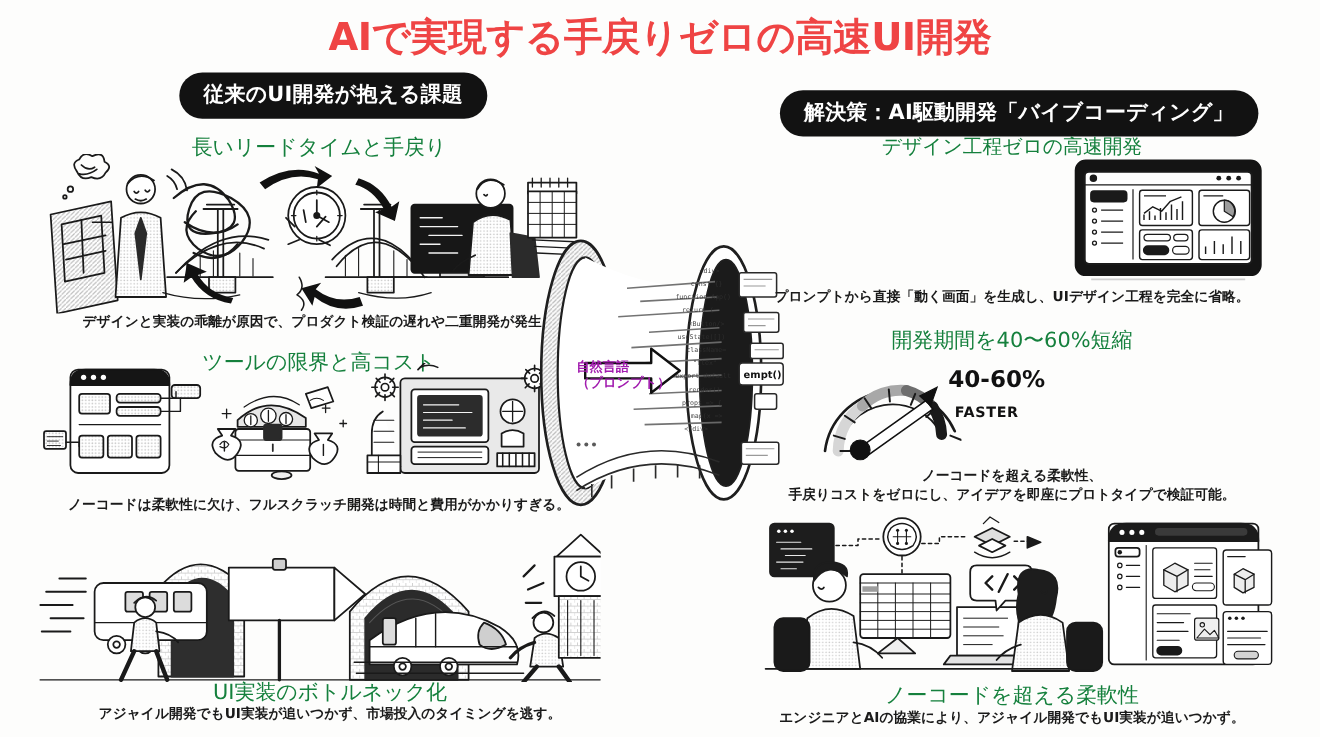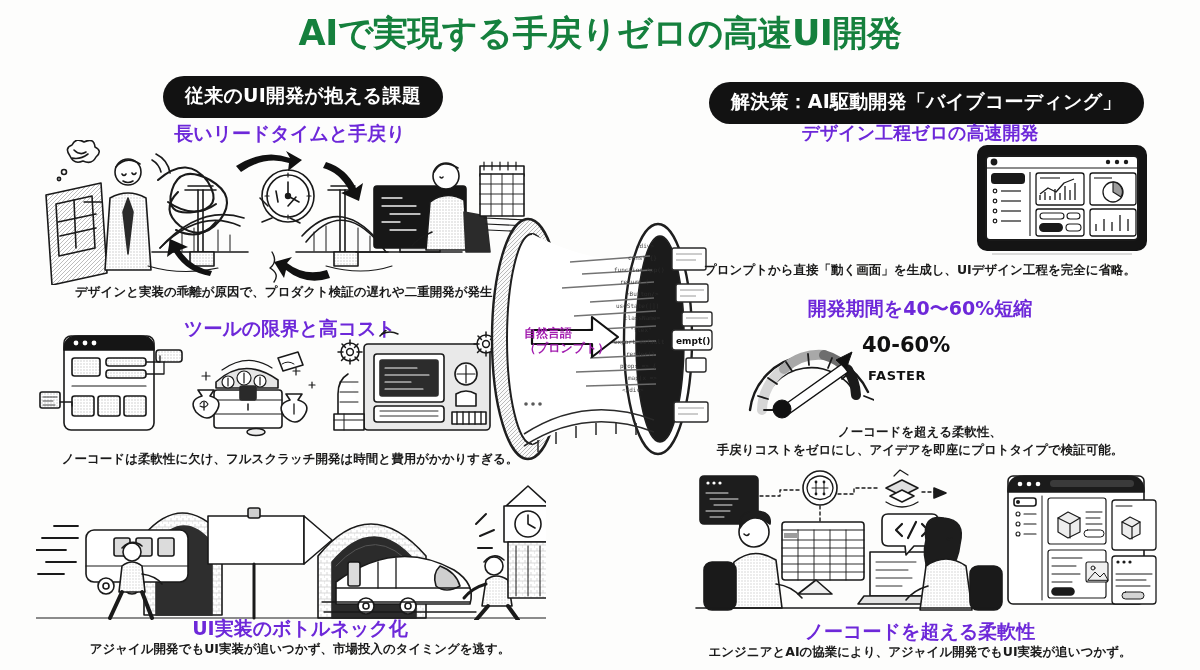--- a/index.html
+++ b/index.html
@@ -17,44 +17,44 @@
   }
 
   
   .main-title {
     position: absolute;
     top: 10px; left: 0; width: 1200px;
     text-align: center;
     font-size: 35px;
     font-weight: bold;
     letter-spacing: -0.5px;
-    color: #15803d;
+    color: #ef4444;
   }
 
   
   .pill {
     position: absolute;
     background: #121212;
     color: #fff;
     border-radius: 22px;
     font-size: 19px;
     font-weight: bold;
     padding: 7px 22px 9px 22px;
     white-space: nowrap;
     letter-spacing: 0.2px;
   }
-  #pill-left  { top: 76px; left: 163px; }
+  #pill-left  { top: 66px; left: 163px; }
   #pill-right { top: 82px; left: 709px; }
 
   
   .blk-head {
     position: absolute;
     text-align: center;
-    font-weight: bold;
-    color: #6d28d9;
+    font-weight: normal;
+    color: #15803d;
     white-space: nowrap;
   }
   .cap {
     position: absolute;
     text-align: center;
     font-weight: bold;
     color: #1a1a1a;
     white-space: nowrap;
   }
 

